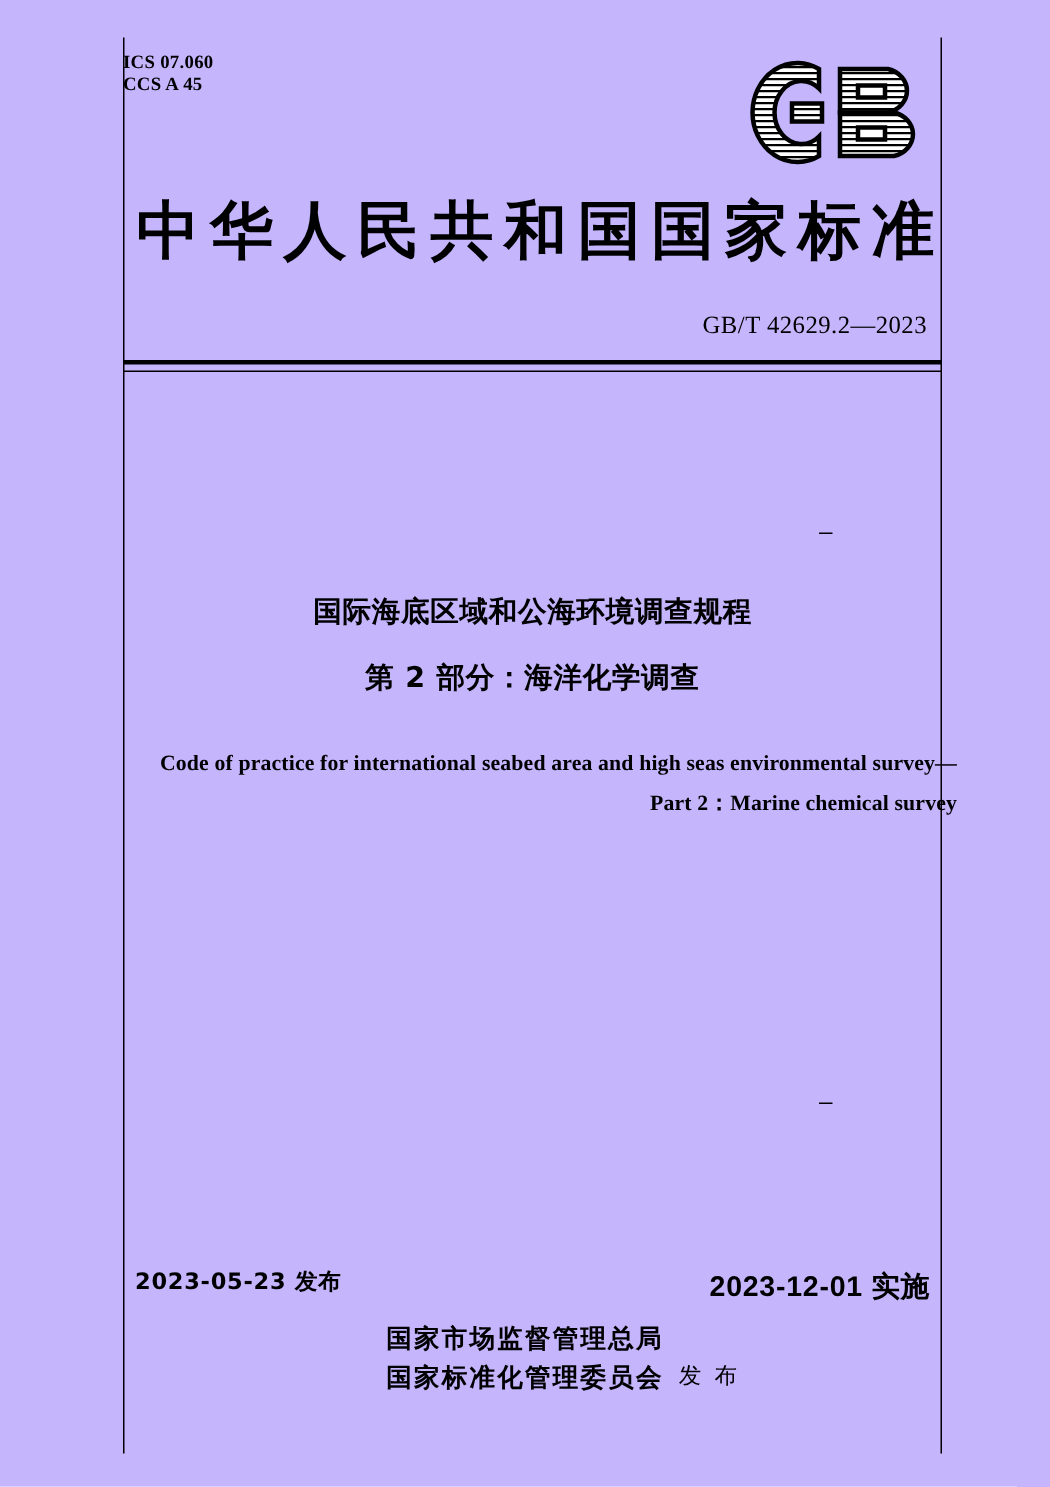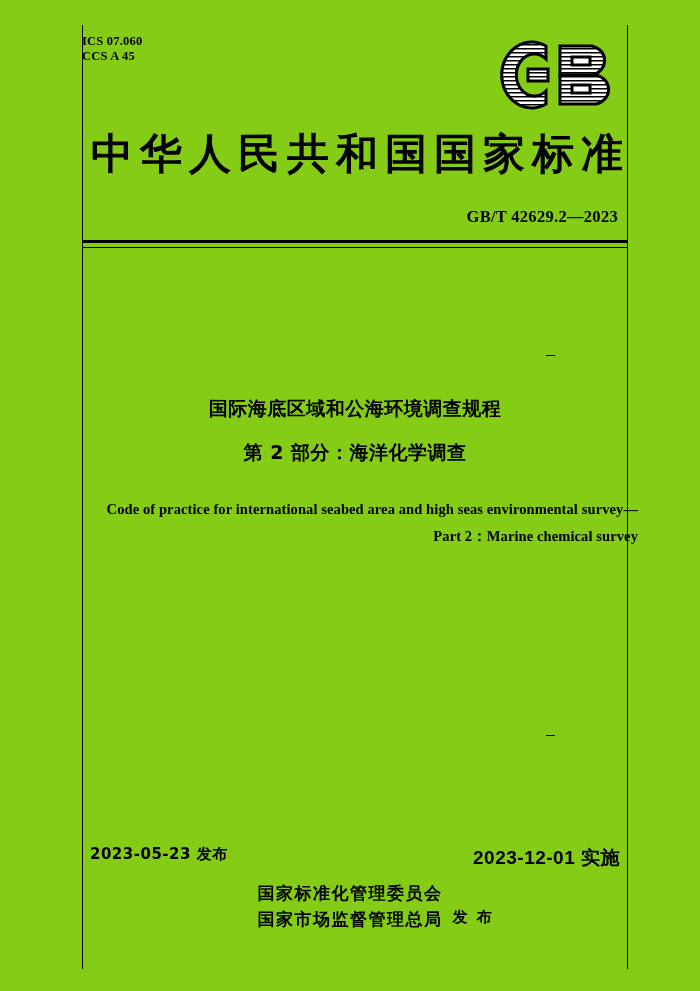--- a/index.html
+++ b/index.html
@@ -13,21 +13,21 @@
     position: relative;
     font-family: "Liberation Serif", serif;
     color: #000000;
     overflow: hidden;
   }
   .page {
     position: absolute;
     left: 0; top: 0;
     width: 700px;
     height: 991px;
-    background: #84cc16;
+    background: #c4b5fd;
   }
 
   
   .ics-block {
     position: absolute;
     left: 82px;
     top: 34px;
     font-family: "Liberation Serif", serif;
     font-weight: bold;
     font-size: 12.5px;
@@ -58,21 +58,21 @@
     padding-left: 21px;
     color: #000;
   }
 
   
   .std-number {
     position: absolute;
     right: 82px;
     top: 207px;
     font-family: "Liberation Serif", serif;
-    font-weight: bold;
+    font-weight: normal;
     font-size: 16.5px;
     letter-spacing: 0.3px;
   }
 
   
   .rule-top {
     position: absolute;
     left: 82px;
     right: 72px;
     top: 240px;
@@ -187,21 +187,21 @@
   }
   .issuers-lines { display: inline-block; text-align: center; }
   .publish-word {
     position: absolute;
     left: 100%;
     bottom: 2px;
     margin-left: 10px;
     white-space: nowrap;
     font-size: 15px;
     letter-spacing: 2px;
-    font-weight: bold;
+    font-weight: normal;
     margin-top: 42px;
   }
 </style>
 </head>
 <body>
 
 <div class="page">
 
   <div class="side-bar-left"></div>
   <div class="side-bar-right"></div>
@@ -255,20 +255,20 @@
     <div>Code of practice for international seabed area and high seas environmental survey—</div>
     <div>Part 2：Marine chemical survey</div>
   </div>
 
   <div class="date-issue">2023-05-23 发布</div>
   <div class="date-impl">2023-12-01 实施</div>
 
   <div class="issuers">
     <span class="issuers-inner">
       <span class="issuers-lines">
+        <div>国家市场监督管理总局</div>
         <div>国家标准化管理委员会</div>
-        <div>国家市场监督管理总局</div>
       </span>
       <span class="publish-word">发 布</span>
     </span>
   </div>
 
 </div>
 
 </body></html>

